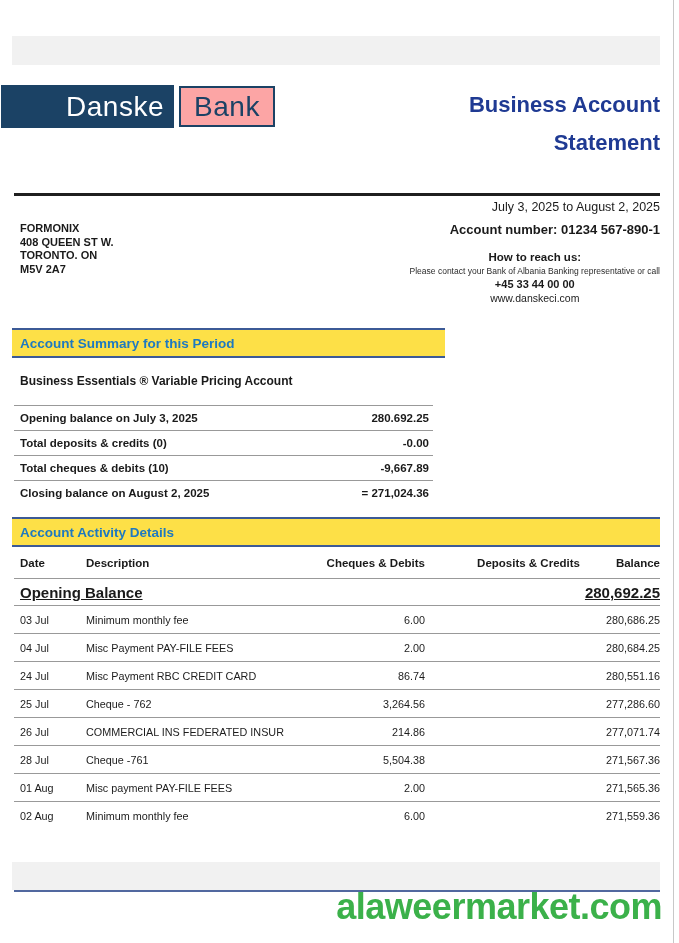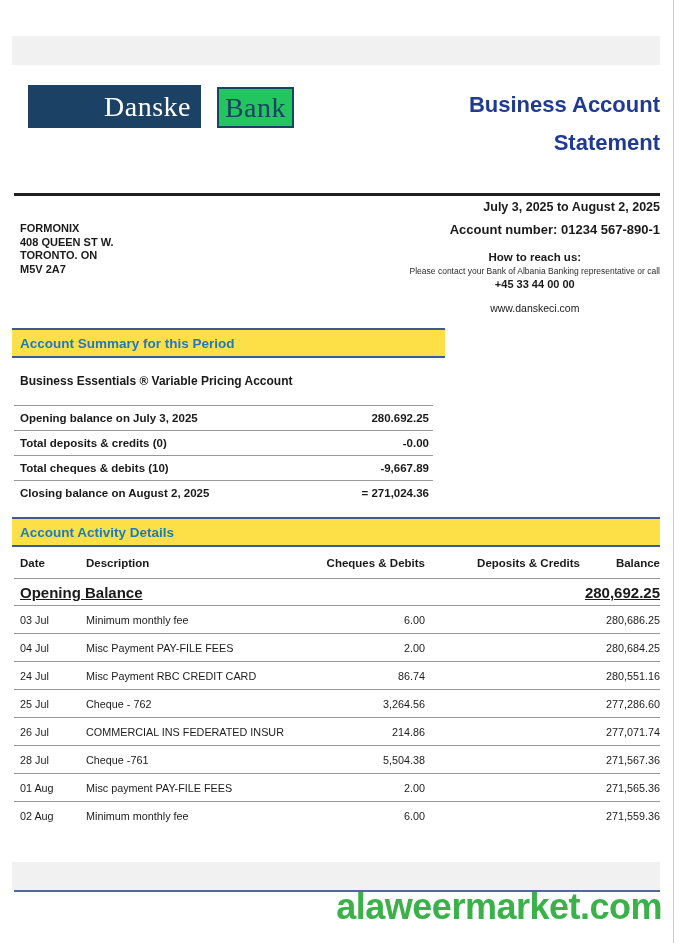--- a/index.html
+++ b/index.html
@@ -25,59 +25,59 @@
     background: #f1f1f1;
   }
   .top-bar { top: 36px; }
   .bottom-bar { top: 862px; height: 28px; }
   .bottom-blue-line {
     position: absolute; left: 14px; top: 890px; width: 646px; height: 2px;
     background: #51689f;
   }
 
   
-  .logo-wrap { position: absolute; left: 28px; top: 85px; display: flex; align-items: flex-end; font-family: Liberation Serif, serif; }
+  .logo-wrap { position: absolute; left: 1px; top: 85px; display: flex; align-items: center; }
   .logo-danske {
     width: 173px; height: 43px; background: #1b4265; color: #ffffff;
     display: flex; align-items: center; justify-content: flex-end;
     font-size: 28px; padding-right: 10px; letter-spacing: 0.5px;
   }
   .logo-bank {
-    width: 77px; height: 41px; background: #22c55e; color: #1b4265;
-    border: 2px solid #1b4265; margin-left: 16px;
+    width: 96px; height: 41px; background: #fca5a5; color: #1b4265;
+    border: 2px solid #1b4265; margin-left: 5px;
     display: flex; align-items: center; justify-content: center;
     font-size: 28px; letter-spacing: 0.5px;
   }
 
   .doc-title {
     position: absolute; right: 19px; top: 86px; text-align: right;
     color: #1f3a93; font-weight: bold; font-size: 22px; line-height: 38px;
   }
 
   .black-rule {
     position: absolute; left: 14px; top: 193px; width: 646px; height: 2.5px;
     background: #1f1f1f;
   }
 
   .period {
     position: absolute; right: 19px; top: 200px;
-    font-weight: bold; font-size: 12.5px;
+    font-weight: normal; font-size: 12.5px;
   }
   .account-number {
     position: absolute; right: 19px; top: 222px;
     font-weight: bold; font-size: 13px;
   }
   .address {
     position: absolute; left: 20px; top: 222px;
     font-weight: bold; font-size: 11px; line-height: 13.5px;
   }
   .reach { position: absolute; right: 19px; top: 251px; text-align: center; }
   .reach-heading { font-weight: bold; font-size: 11.5px; margin-bottom: 3px; }
   .reach-note { font-size: 8.5px; color: #2b2b2b; margin-bottom: 2px; }
-  .reach-phone { font-weight: bold; font-size: 11px; margin-bottom: 12px; }
+  .reach-phone { font-weight: bold; font-size: 11px; margin-bottom: 2px; }
   .reach-web { font-size: 10.5px; }
 
   .section-band {
     position: absolute; left: 12px;
     background: #fde047;
     border-top: 2px solid #3c5a96;
     border-bottom: 2px solid #3c5a96;
     color: #1e79c0; font-weight: bold; font-size: 13.5px;
     display: flex; align-items: center; padding-left: 8px;
   }

